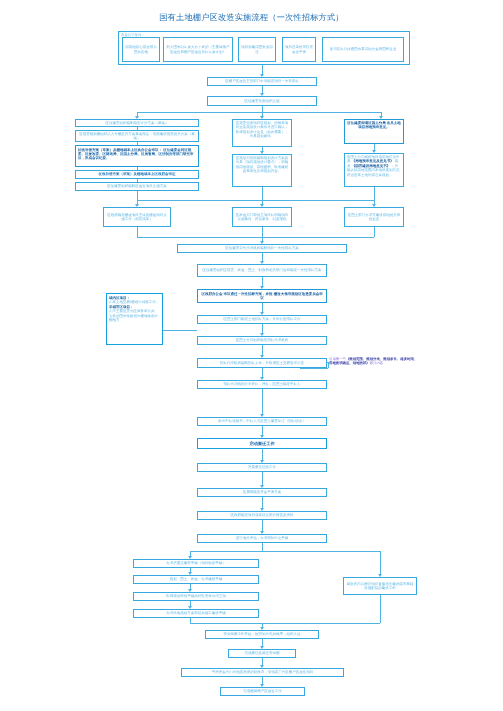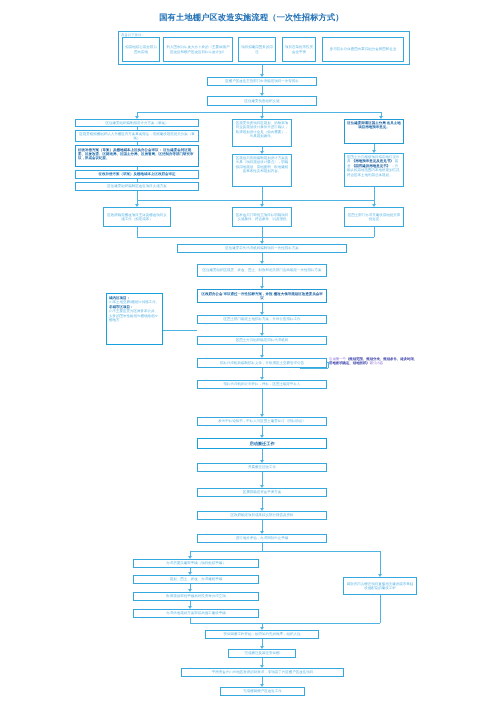--- a/index.html
+++ b/index.html
@@ -15,21 +15,21 @@
     background: #ffffff;
     overflow: hidden;
   }
 
   
   .title {
     position: absolute;
     left: 0; right: 0; top: 12px;
     text-align: center;
     font-size: 8.2px;
-    font-weight: bold;
+    font-weight: normal;
     color: #1f6fb5;
     letter-spacing: .2px;
   }
 
   
   .box {
     position: absolute;
     border: 1px solid #36a8e0;
     background: #ffffff;
     color: #5fb6e4;

